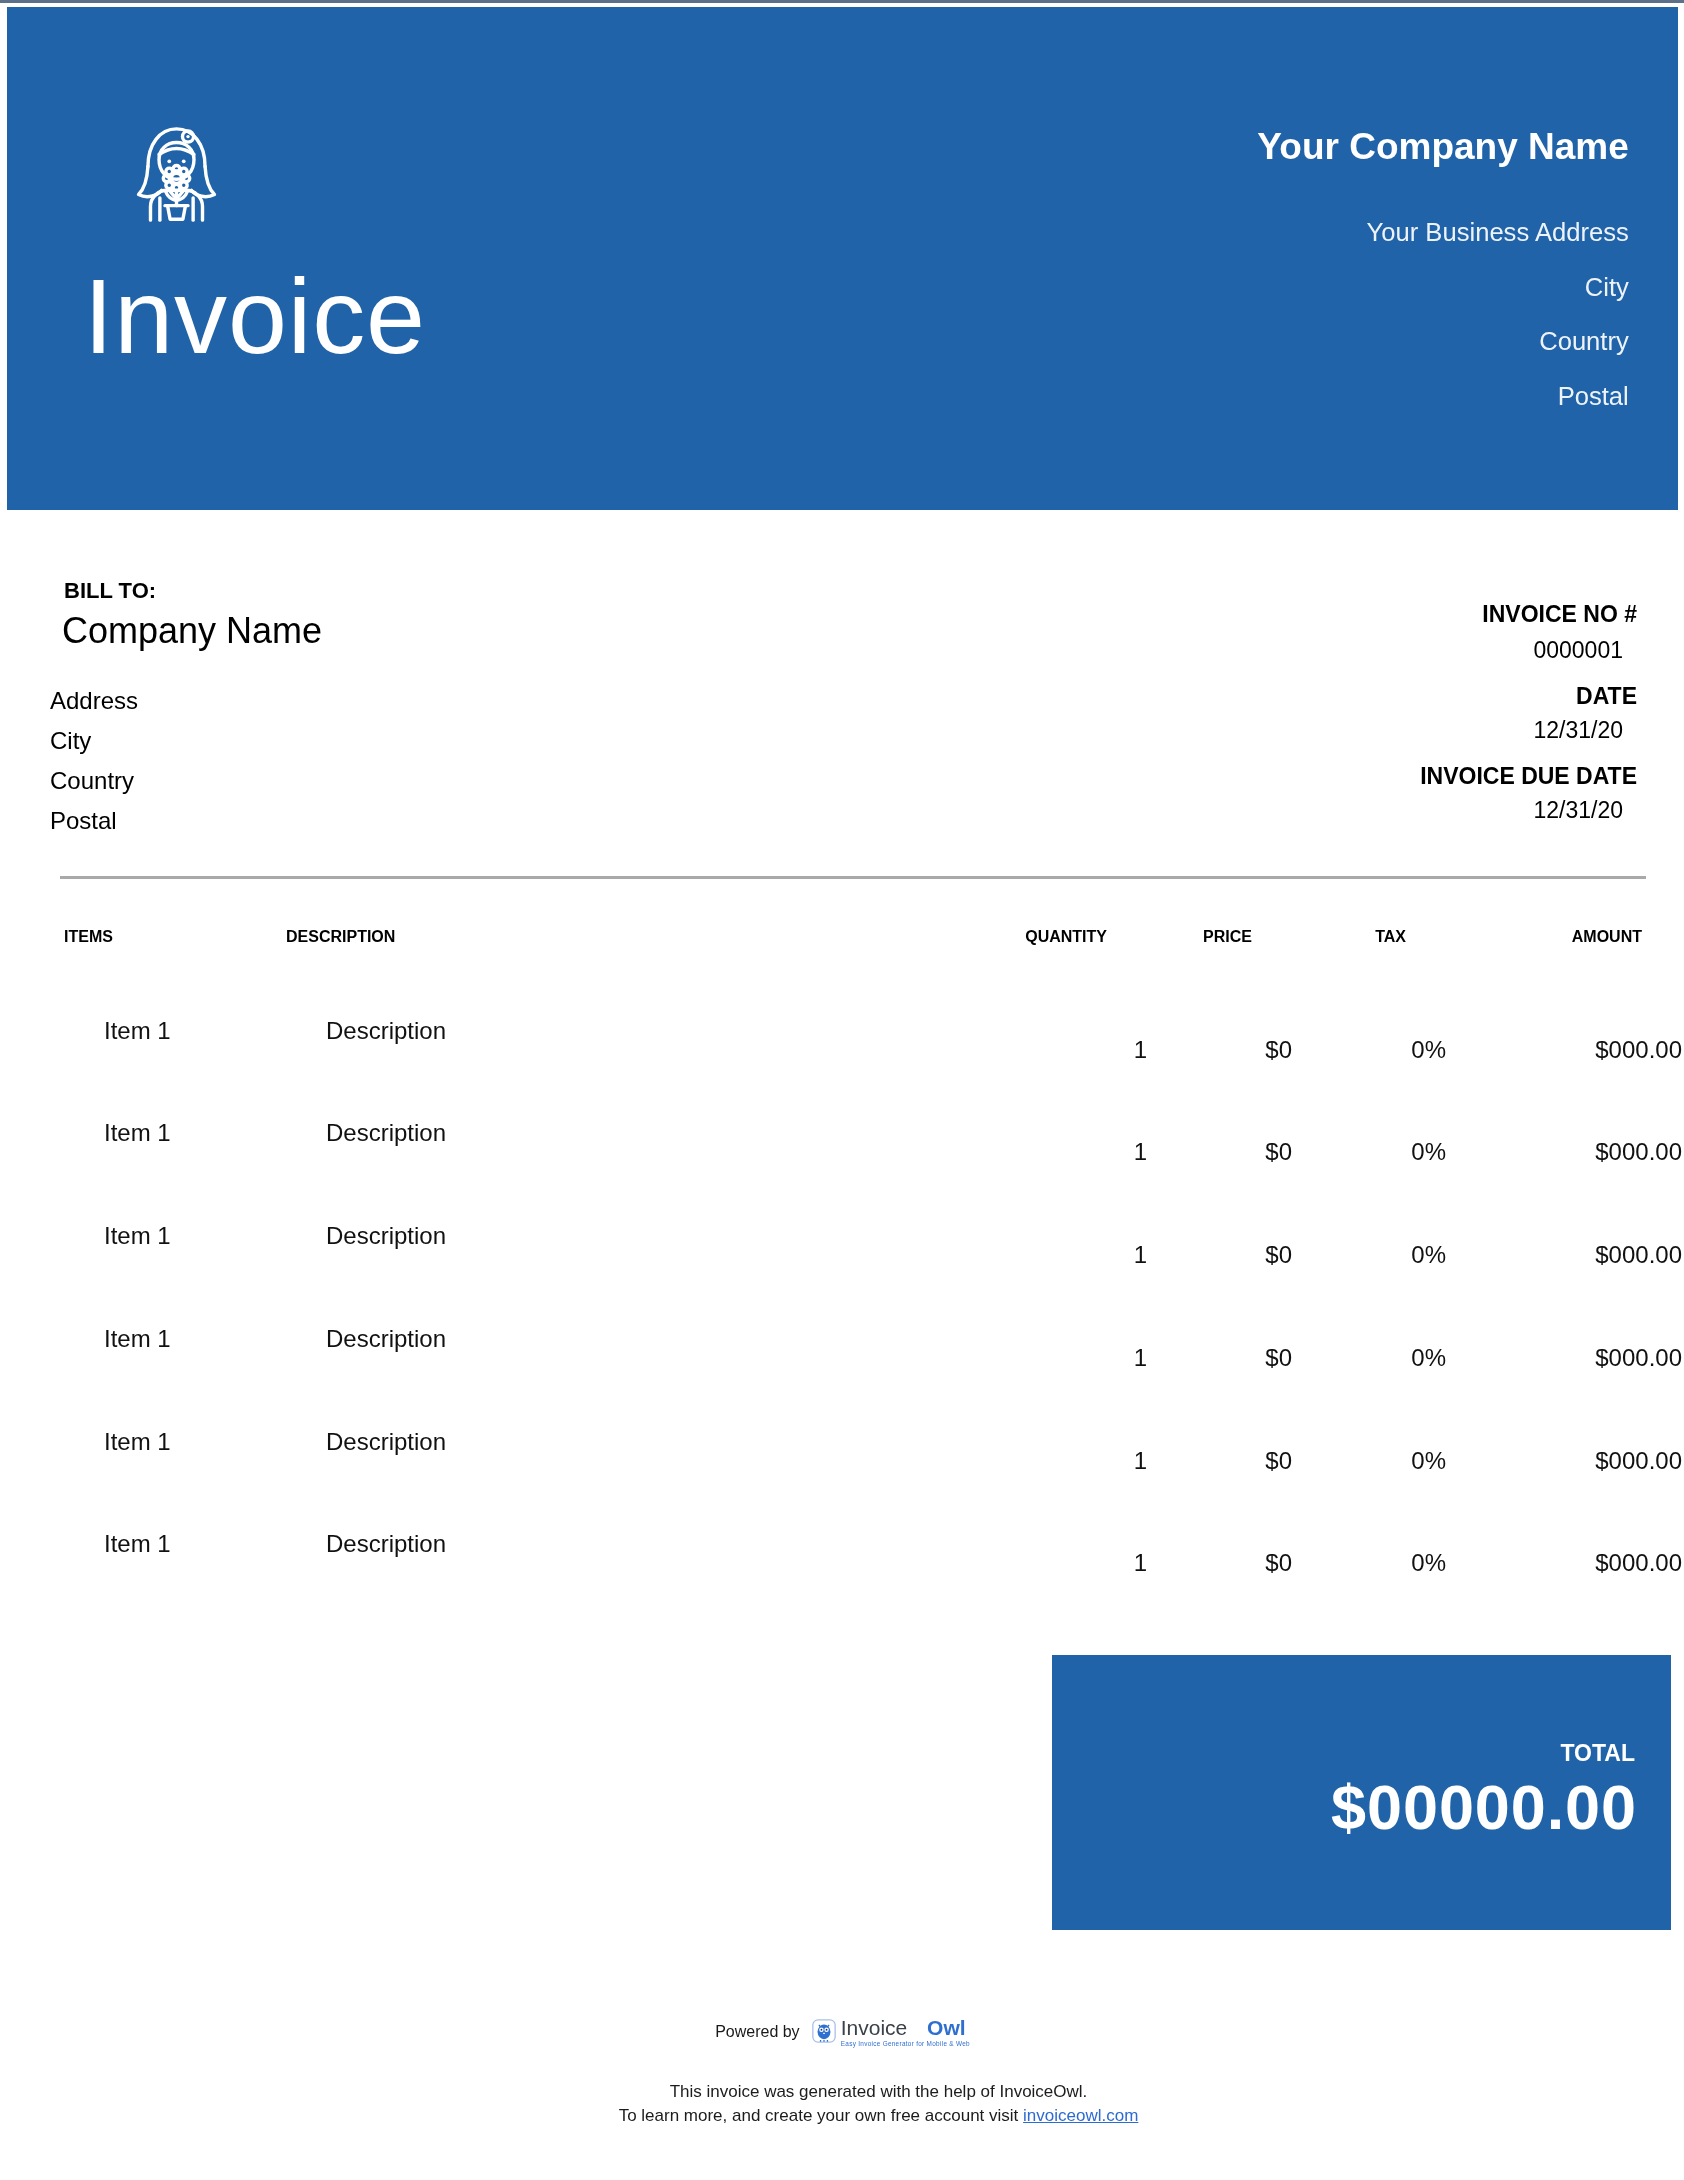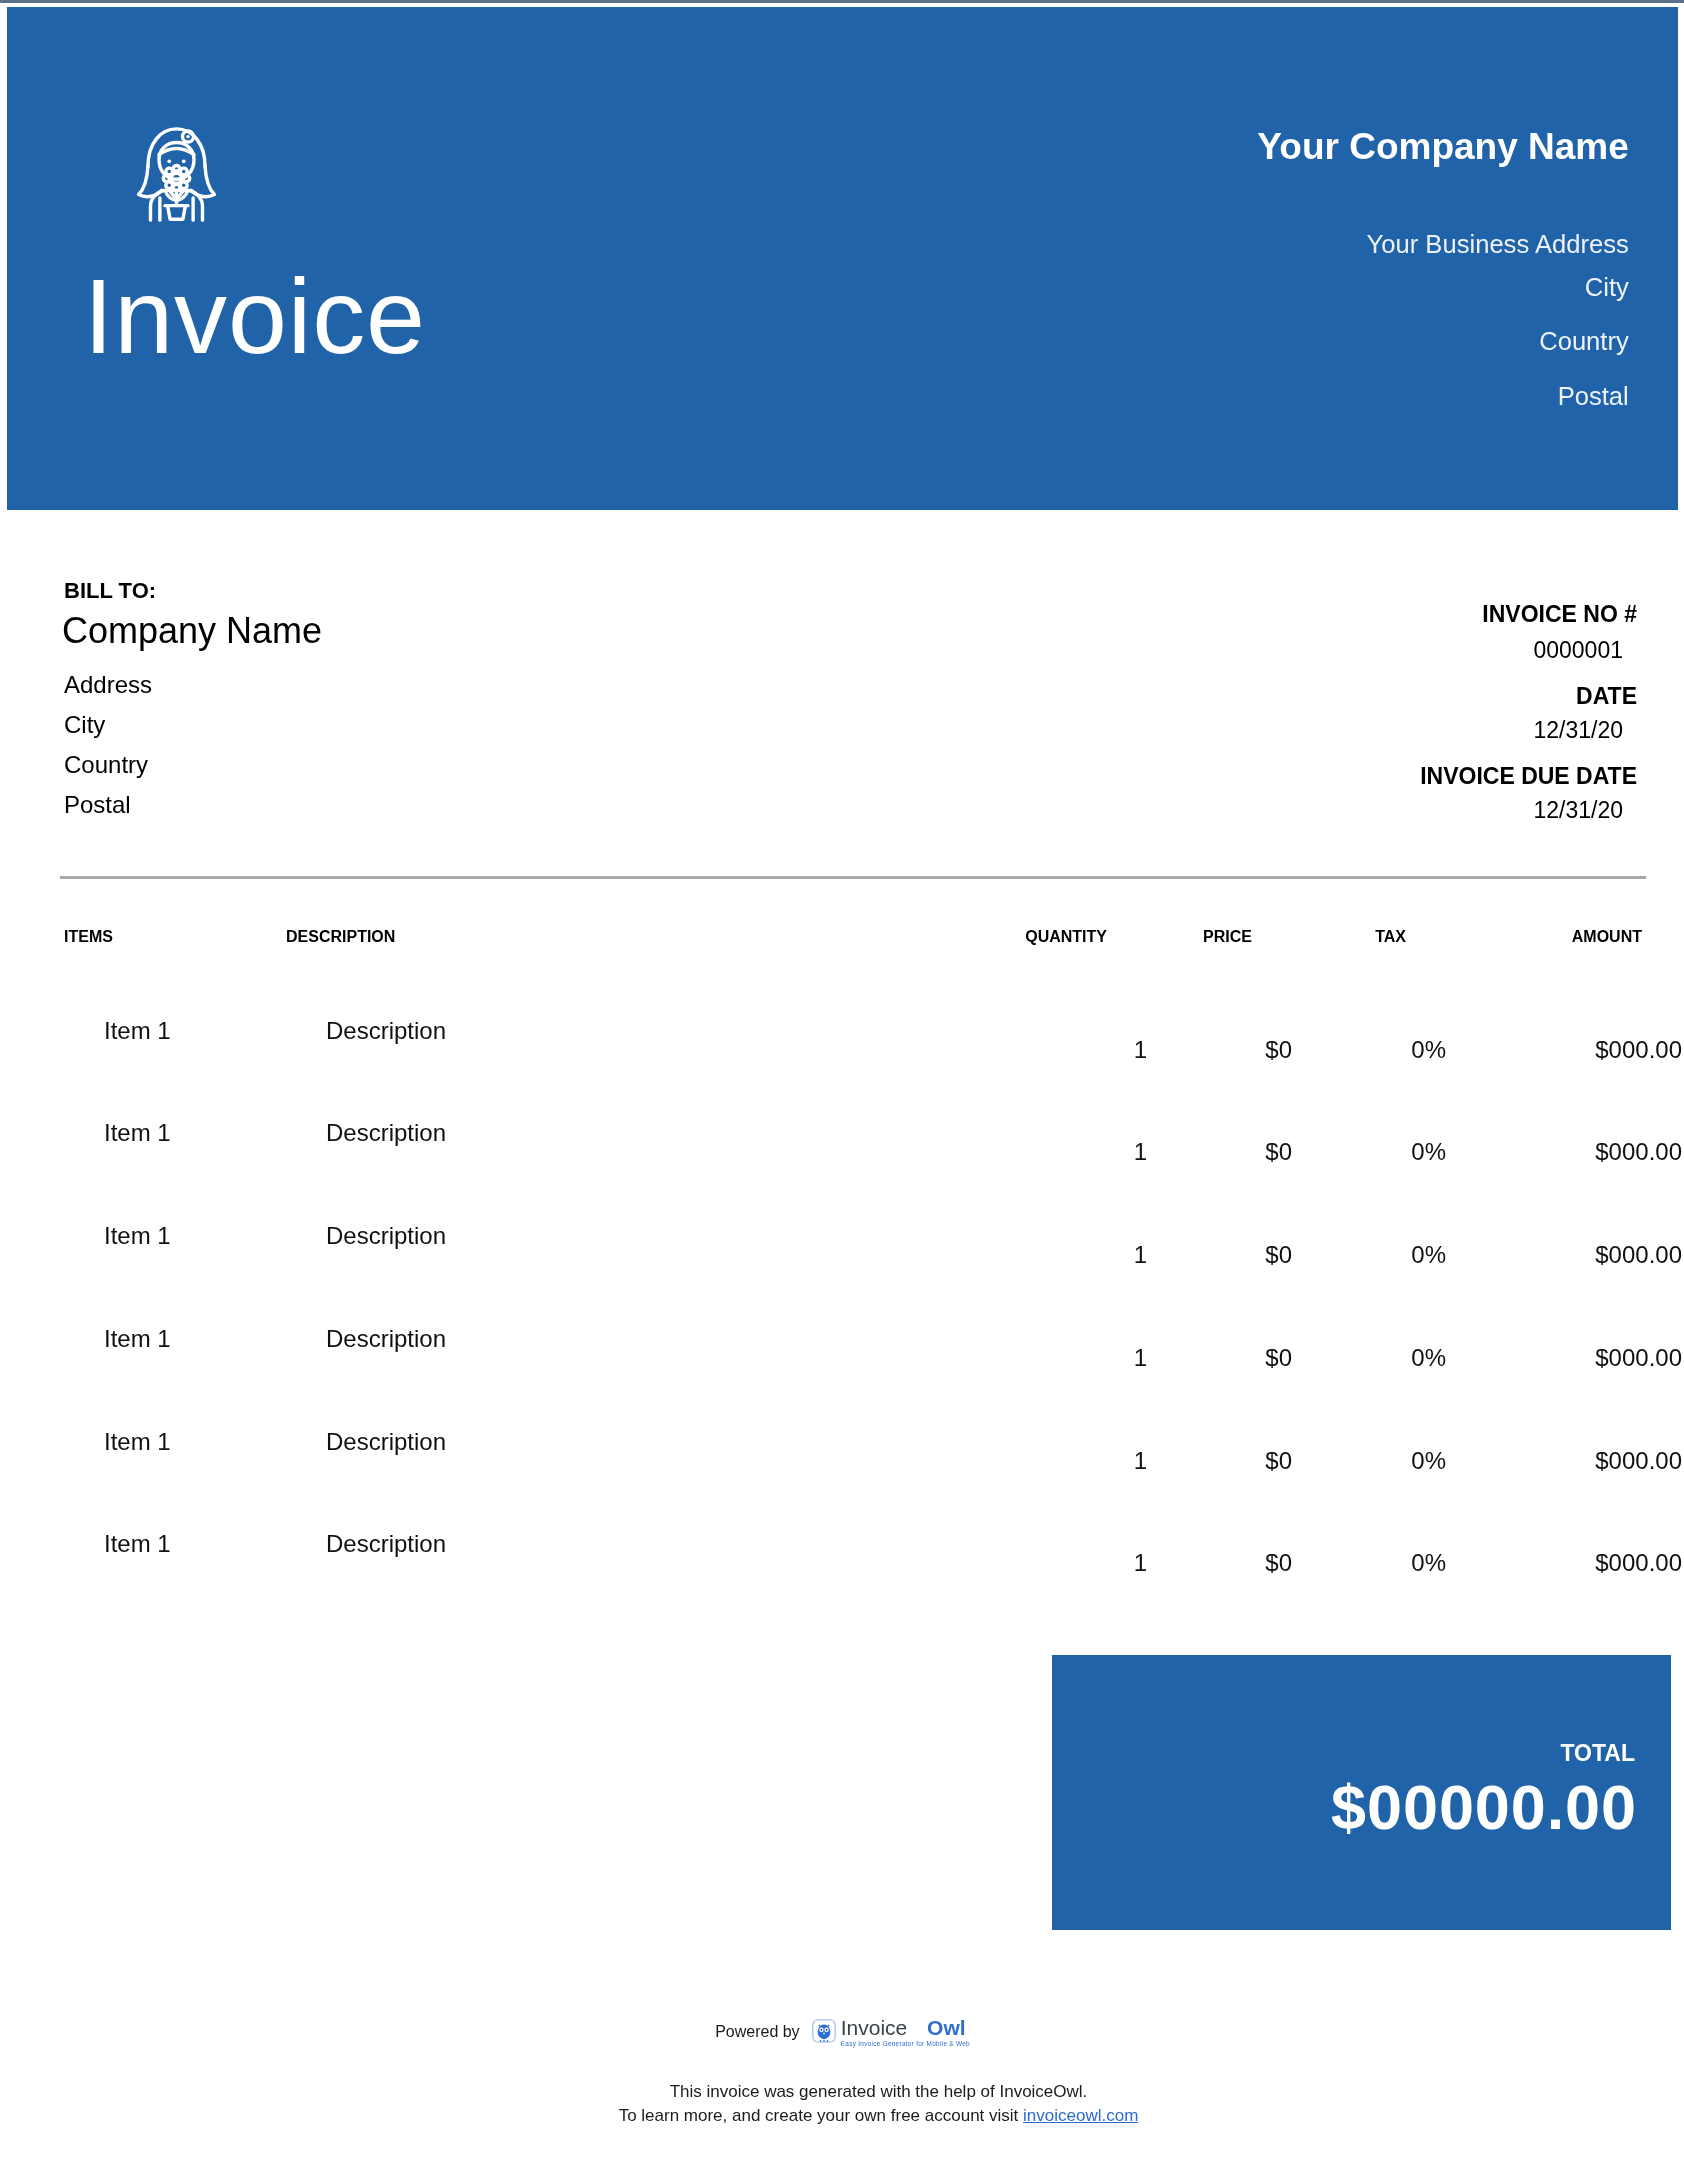--- a/index.html
+++ b/index.html
@@ -12,26 +12,26 @@
     color:#111;
   }
   
   .top-line{position:absolute;left:0;top:0;width:100%;height:3.4px;background:var(--topline,#5c7189);}
   
   .header{position:absolute;left:6.8px;top:6.8px;width:1671px;height:503px;background:var(--accent,#2063a8);}
   .invoice-title{position:absolute;left:77px;top:256px;font-size:106px;line-height:1;color:#fff;font-weight:400;letter-spacing:0.9px;}
   .logo-woman{position:absolute;left:129px;top:103px;width:81px;height:112px;}
   .hdr-company{position:absolute;right:49px;top:119px;font-size:37px;font-weight:bold;color:#fff;text-align:right;}
   .hdr-addr{position:absolute;right:49px;font-size:25.6px;color:#eef3fa;text-align:right;}
-  .hdr-a0{top:223px}.hdr-a1{top:266px}.hdr-a2{top:320px}.hdr-a3{top:375px}
+  .hdr-a0{top:211px}.hdr-a1{top:266px}.hdr-a2{top:320px}.hdr-a3{top:375px}
 
   
   .bill-label{position:absolute;left:64px;top:578px;font-size:22px;font-weight:bold;color:#000;}
   .bill-company{position:absolute;left:62px;top:610px;font-size:36px;color:#000;}
-  .bill-line{position:absolute;left:64px;font-size:24px;color:#000;}
+  .bill-line{position:absolute;left:50px;font-size:24px;color:#000;margin-top:16px;}
   .bill-l0{top:671px}.bill-l1{top:711px}.bill-l2{top:751px}.bill-l3{top:791px}
 
   
   .meta-label{position:absolute;right:48px;font-size:23px;font-weight:bold;color:#000;text-align:right;}
   .meta-value{position:absolute;right:62px;font-size:23px;color:#000;text-align:right;}
   .m-l0{top:601px}.m-v0{top:637px}
   .m-l1{top:683px}.m-v1{top:717px}
   .m-l2{top:763px}.m-v2{top:797px}
 
   .divider{position:absolute;left:60px;top:876px;width:1586px;height:2.6px;background:var(--divider,#a9a9a9);}

